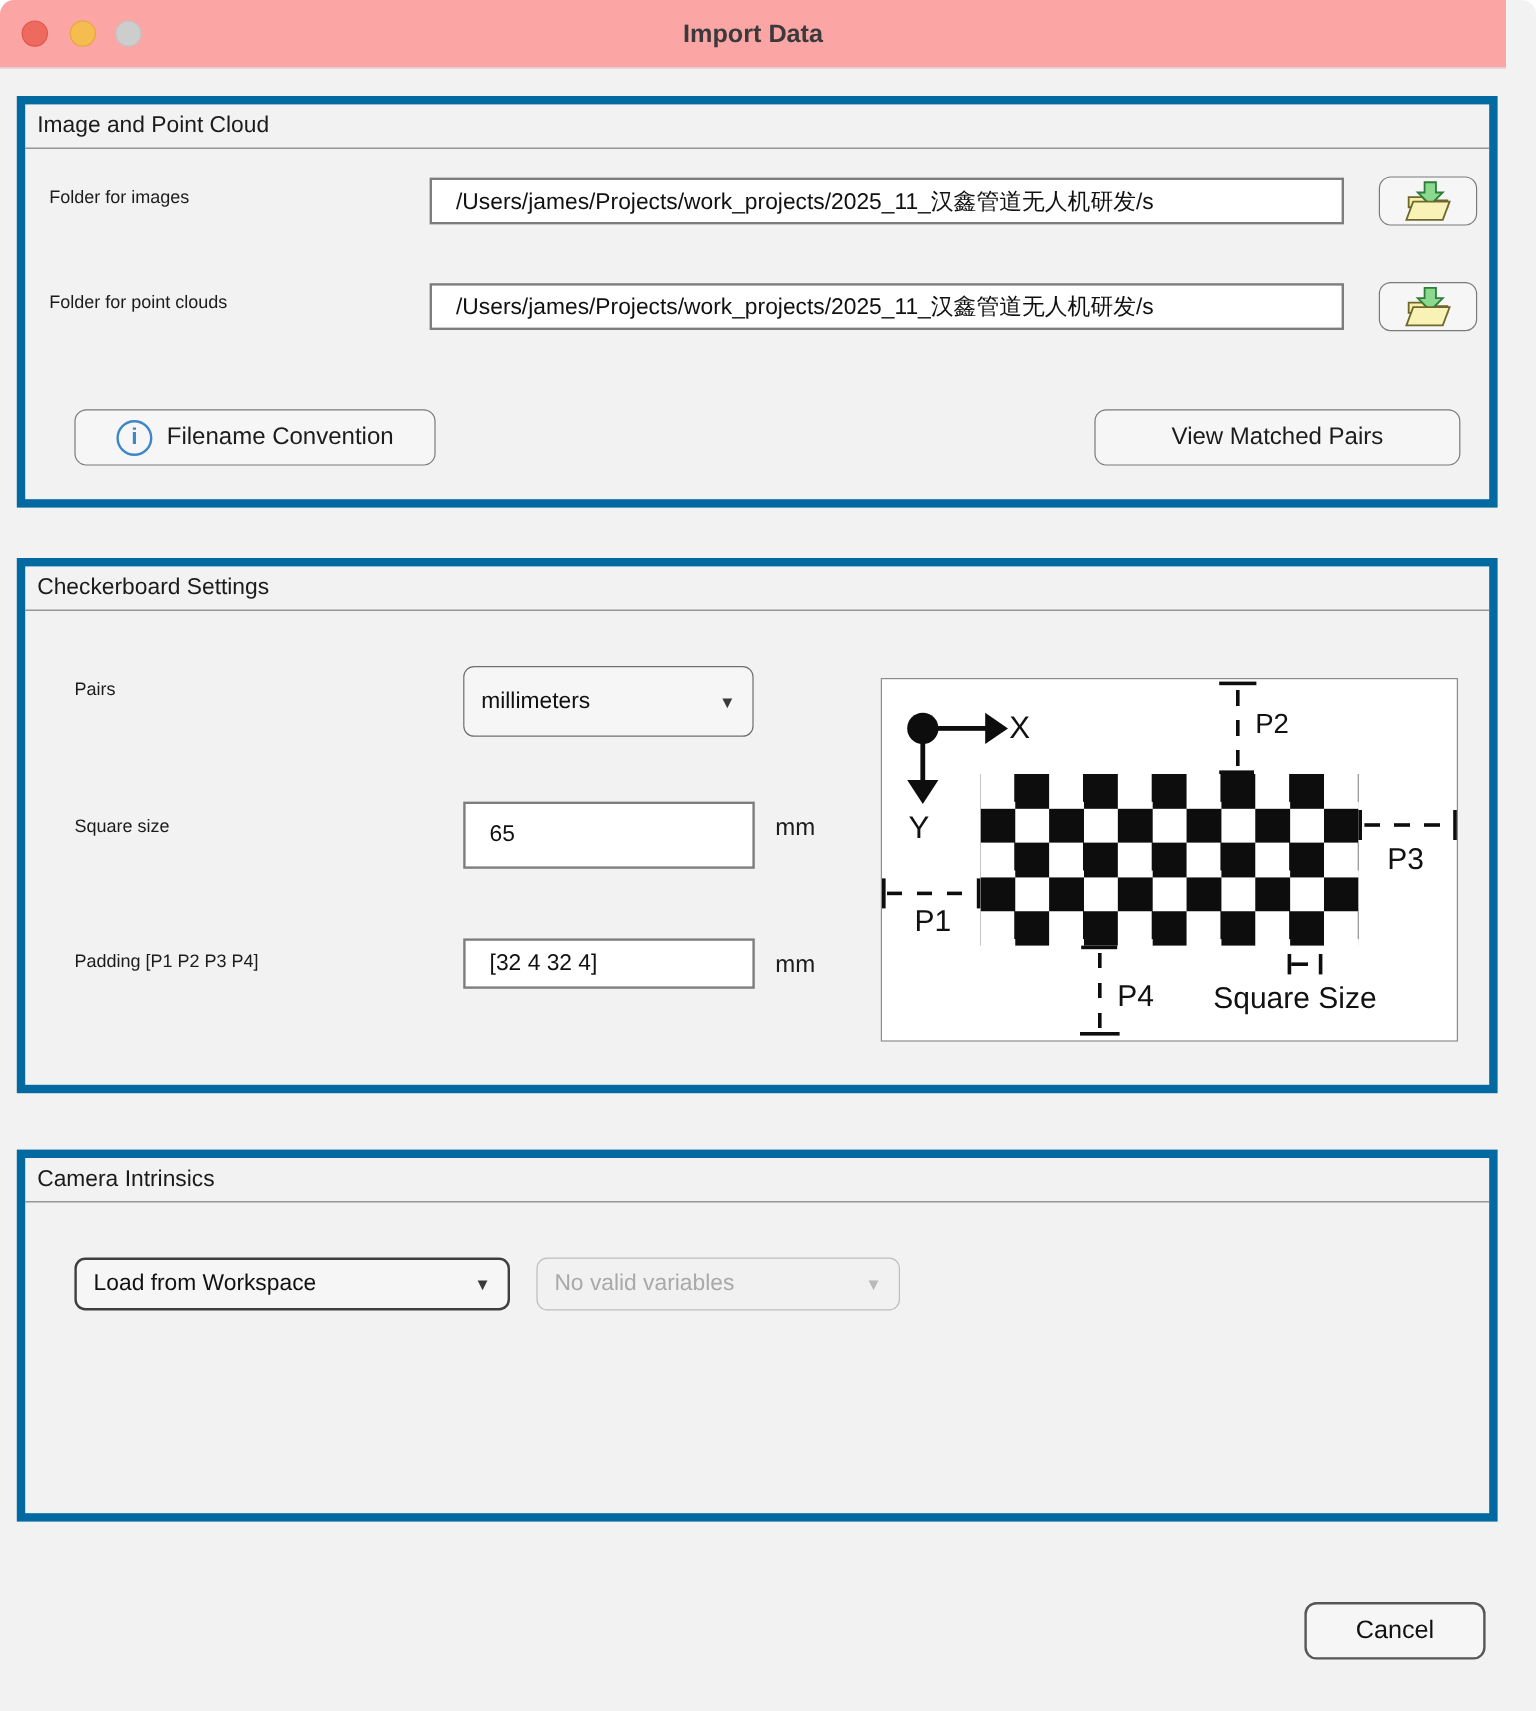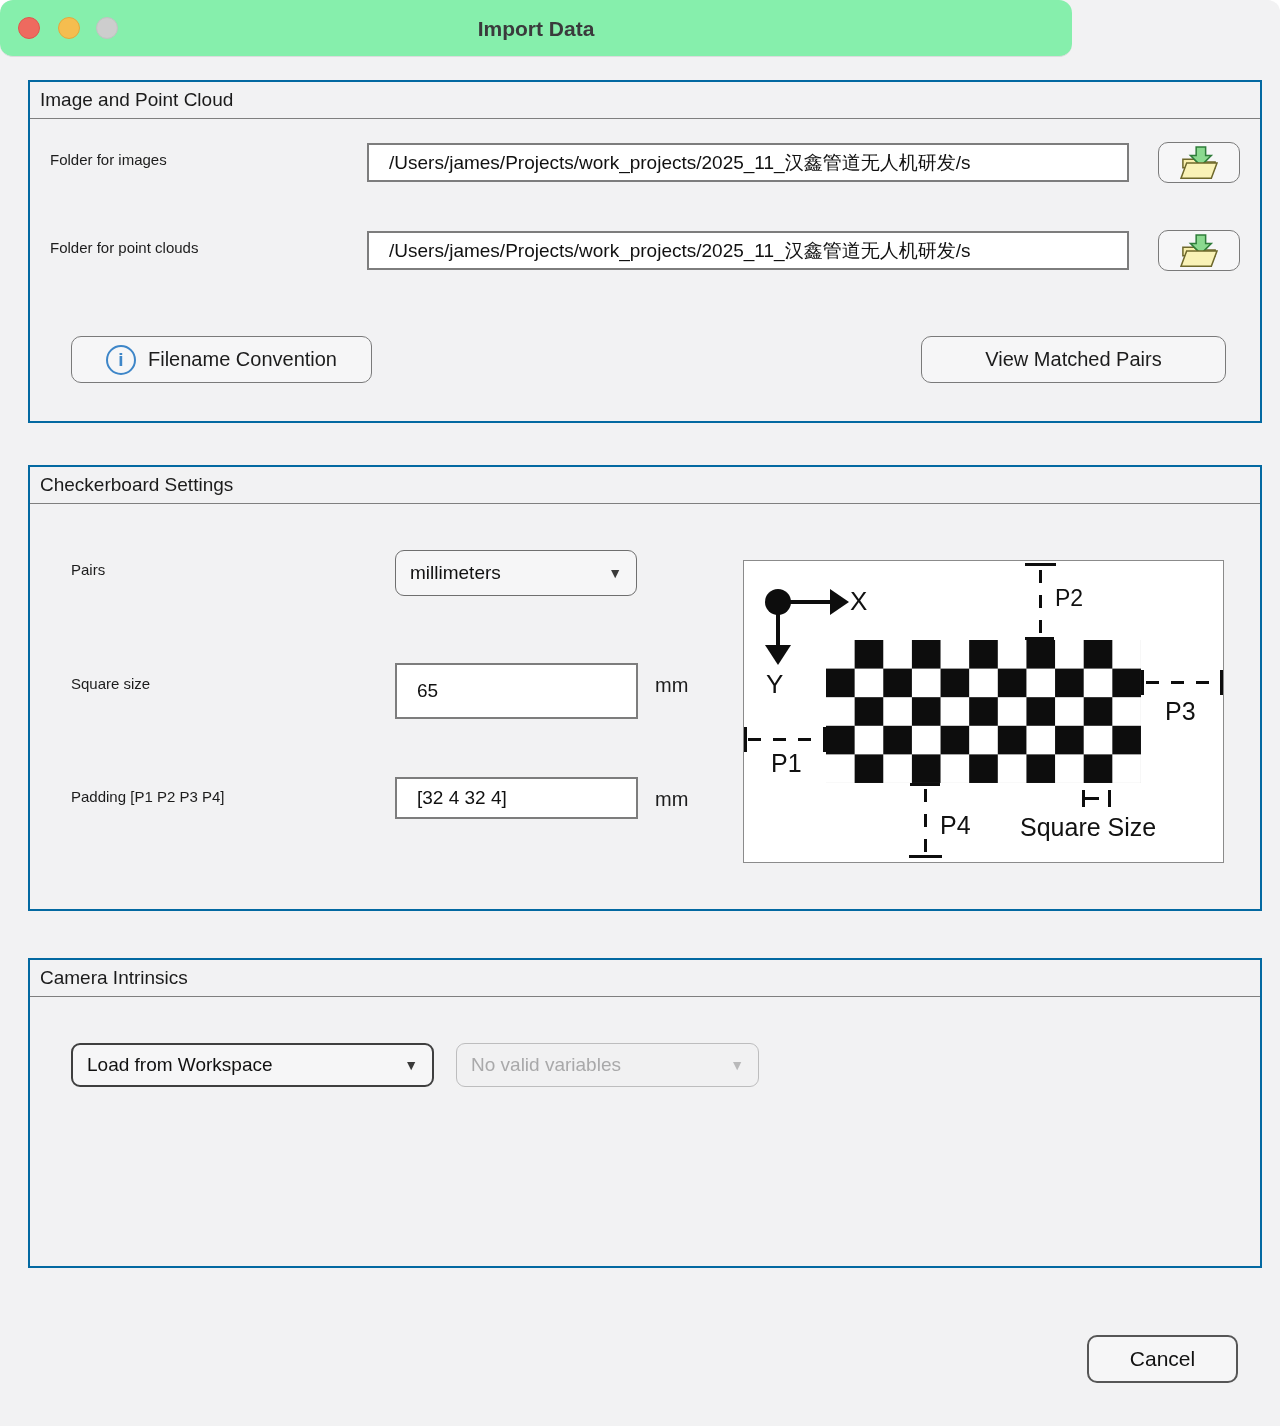--- a/index.html
+++ b/index.html
@@ -5,31 +5,31 @@
   :root{
     --traffic-red:#ee6a5f; --traffic-yellow:#f5bd4f; --traffic-gray:#cdcdcd;
     --accent-blue:#3e86c8; --board-black:#0d0d0d;
   }
   *{box-sizing:border-box; margin:0; padding:0;}
   html,body{background:#ffffff;}
   body{font-family:"Liberation Sans", sans-serif; width:1280px; height:1426px; position:relative;}
   .window{position:absolute; inset:0; background:#f2f2f3; border-radius:12px 12px 0 0; overflow:hidden;}
 
   
-  .titlebar{position:absolute; left:0; top:0; width:1072px; height:57px; background:#86efac;
-            border-bottom:1px solid #dcdcdd;border-radius:13px;}
+  .titlebar{position:absolute; left:0; top:0; width:1255px; height:57px; background:#fca5a5;
+            border-bottom:1px solid #dcdcdd;}
   .traffic{position:absolute; top:17px; width:22px; height:22px; border-radius:50%;}
   .t-red{left:18px; background:var(--traffic-red); border:1px solid #e0574c;}
   .t-yellow{left:58px; background:var(--traffic-yellow); border:1px solid #e4a83c;}
   .t-gray{left:96px; background:var(--traffic-gray); border:1px solid #c2c2c2;}
   .win-title{position:absolute; top:0; left:0; width:100%; height:57px; display:flex;
              align-items:center; justify-content:center; font-size:21px; font-weight:bold; color:#3a3a3c;}
 
   
-  .panel{position:absolute; left:28px; width:1234px; border:2px solid #0369a1; background:#f2f2f3;}
+  .panel{position:absolute; left:14px; width:1234px; border:7px solid #0369a1; background:#f2f2f3;}
   .panel-header{height:37px; border-bottom:1px solid #7f7f7f; display:flex; align-items:center;
                 padding-left:10px; font-size:19px; color:#1b1b1b;}
   #panel-ipc{top:80px; height:343px;}
   #panel-cbs{top:465px; height:446px;}
   #panel-ci{top:958px; height:310px;}
 
   .lbl{position:absolute; font-size:15px; color:#1c1c1c; white-space:nowrap;}
 
   .txtfield{position:absolute; border:2px solid #7d7d7d; background:#fff; font-size:19px;
             color:#111; padding:0 20px; font-family:"Liberation Sans",sans-serif;
@@ -127,21 +127,21 @@
     </div>
     <div class="btn" style="left:891px; top:254px; width:305px; height:47px;">
       <span>View Matched Pairs</span>
     </div>
   </div>
 
   <div class="panel" id="panel-cbs">
     <div class="panel-header">Checkerboard Settings</div>
 
     <div class="lbl" style="left:41px; top:94px;">Pairs</div>
-    <div class="dd" style="left:365px; top:83px; width:242px; height:46px;gap:20px;">
+    <div class="dd" style="left:365px; top:83px; width:242px; height:59px;gap:20px;">
       <span>millimeters</span>
       <span class="caret">▼</span>
     </div>
 
     <div class="lbl" style="left:41px; top:208px;">Square size</div>
     <input class="txtfield" style="left: 365px; top: 196px; width: 243px; height: 56px;" value="65">
     <div class="lbl" style="left:625px; top:207px; font-size:20px;">mm</div>
 
     <div class="lbl" style="left:41px; top:321px;">Padding [P1 P2 P3 P4]</div>
     <input class="txtfield" style="left: 365px; top: 310px; width: 243px; height: 42px;" value="[32 4 32 4]">

